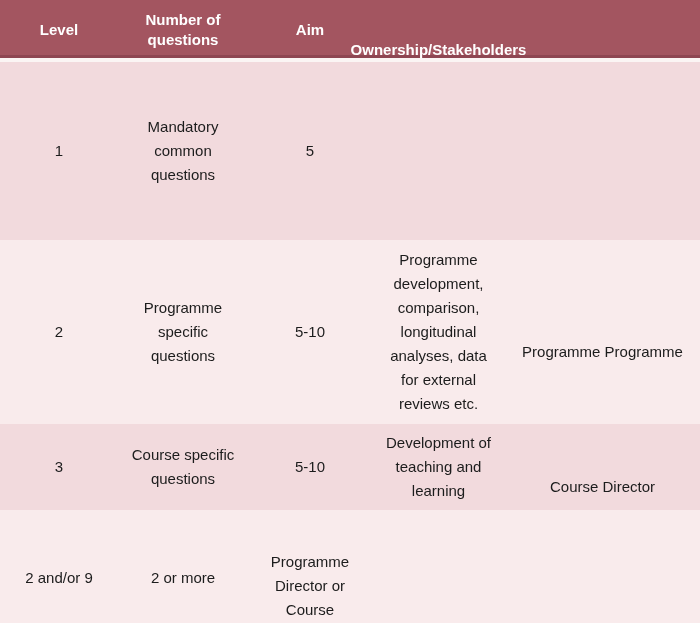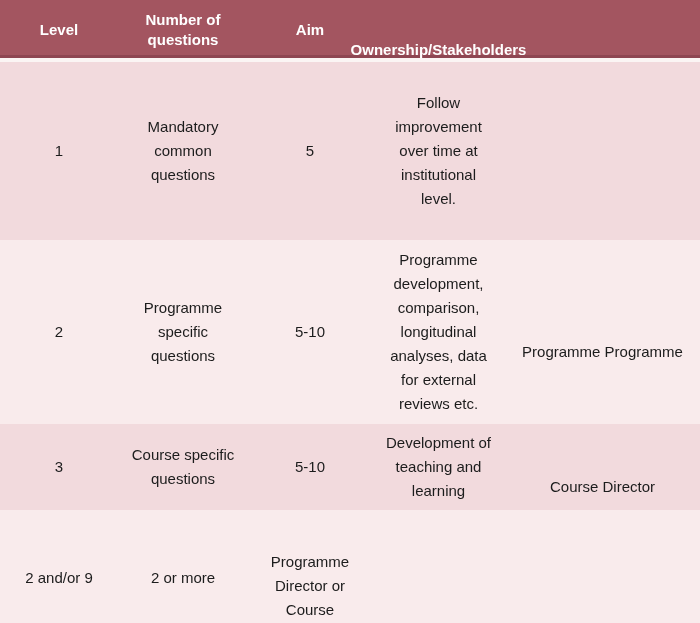--- a/index.html
+++ b/index.html
@@ -69,21 +69,20 @@
     <div class="cell col-aim">Aim</div>
     <div class="cell col-ownership">Ownership/Stakeholders</div>
   </div>
 
   <div class="spacer"></div>
 
   <div class="row row-0 odd">
     <div class="cell col-level">1</div>
     <div class="cell col-description">Mandatory common questions</div>
     <div class="cell col-number">5</div>
-    <div class="cell col-aim">Follow improvement over time at institutional level.</div>
   </div>
 
   <div class="row row-1 even">
     <div class="cell col-level">2</div>
     <div class="cell col-description">Programme specific questions</div>
     <div class="cell col-number">5-10</div>
     <div class="cell col-aim">Programme development, comparison, longitudinal analyses, data for external reviews etc.</div>
     <div class="cell col-ownership">Programme Programme</div>
   </div>
 

